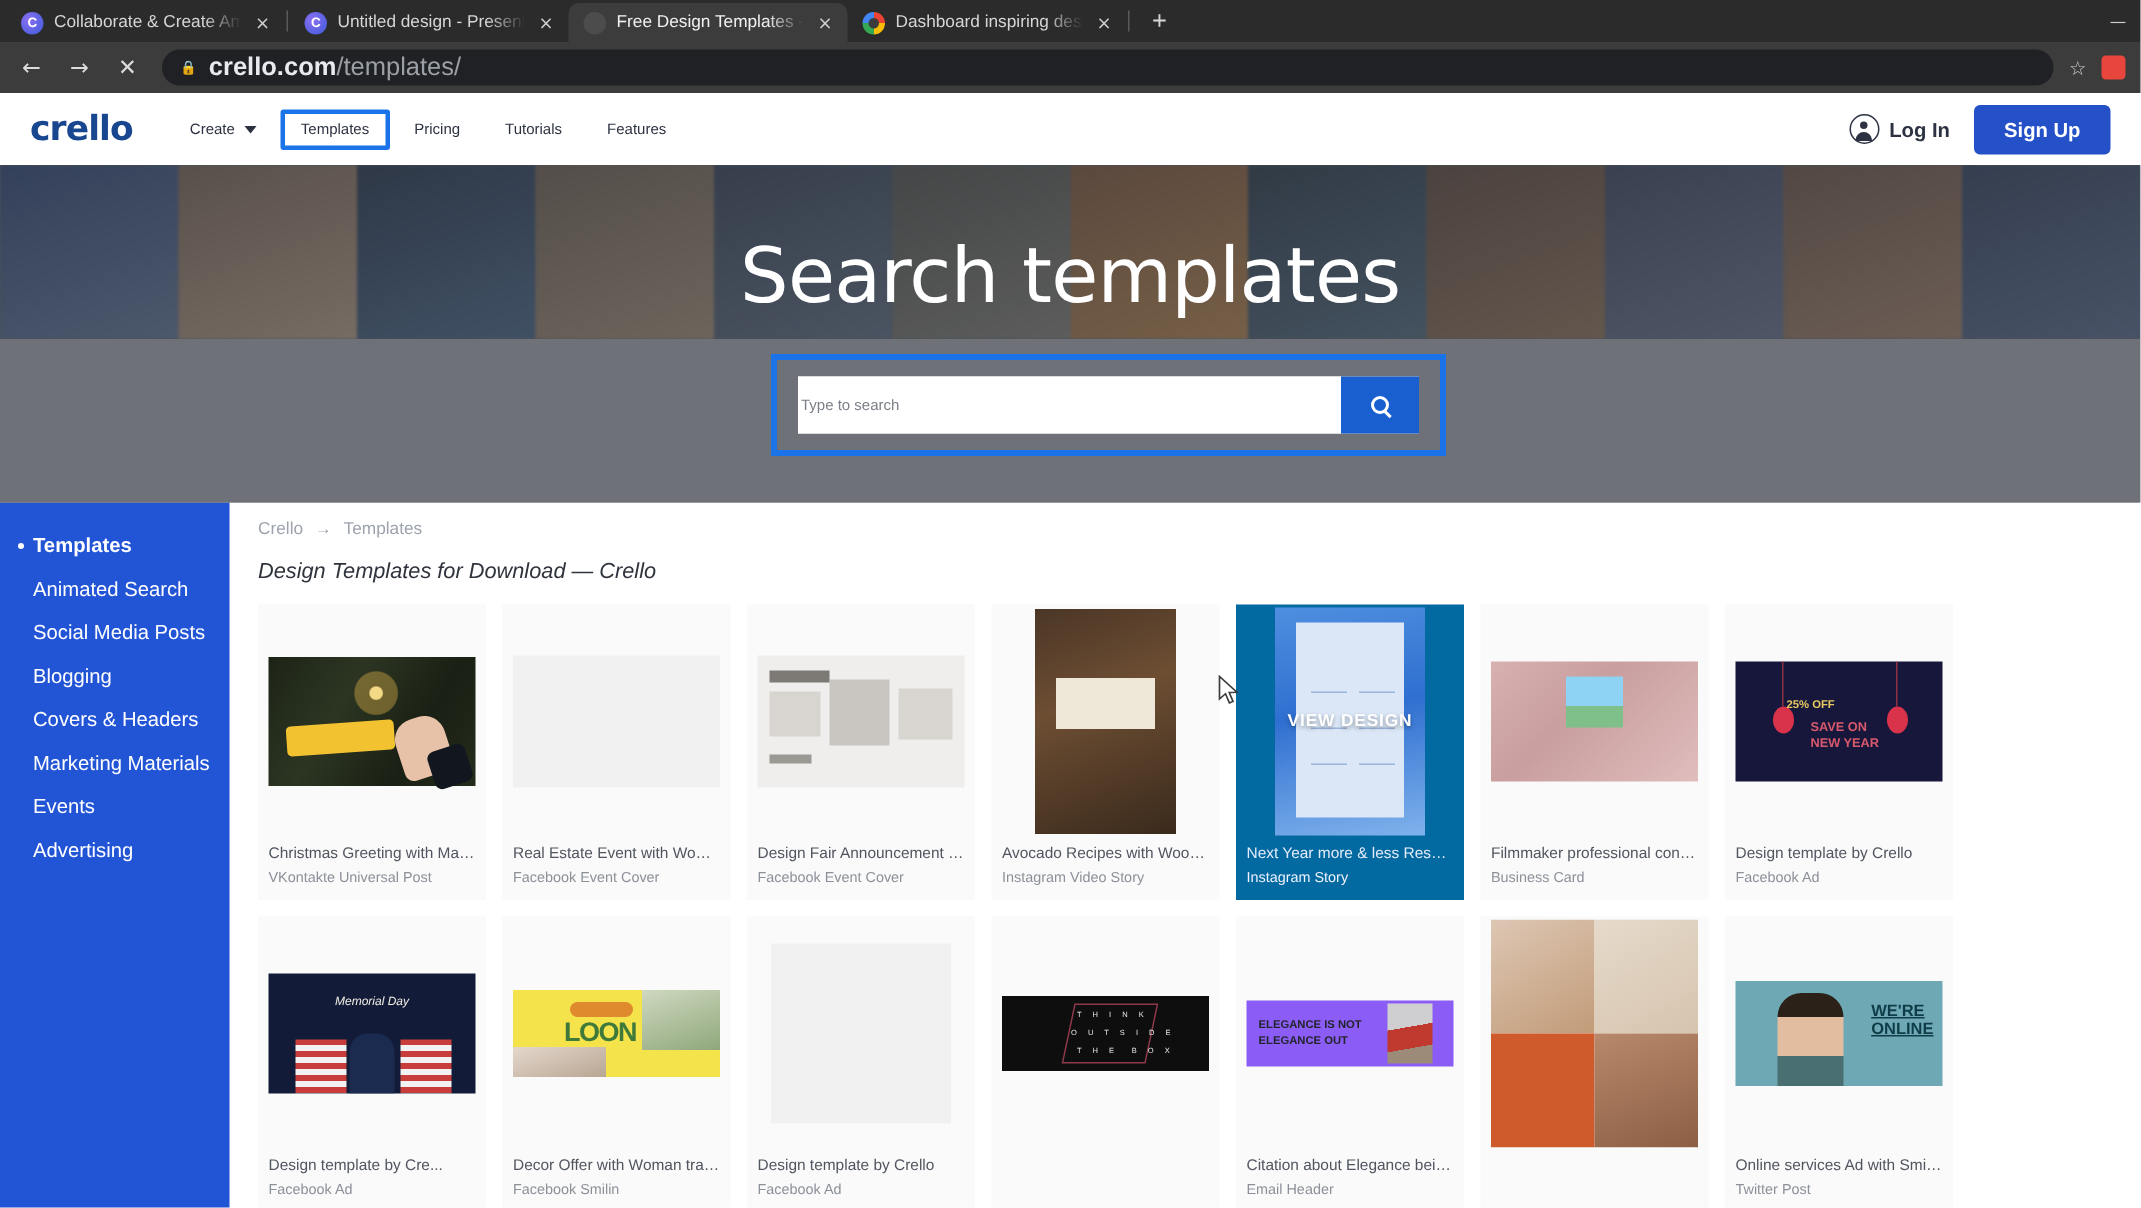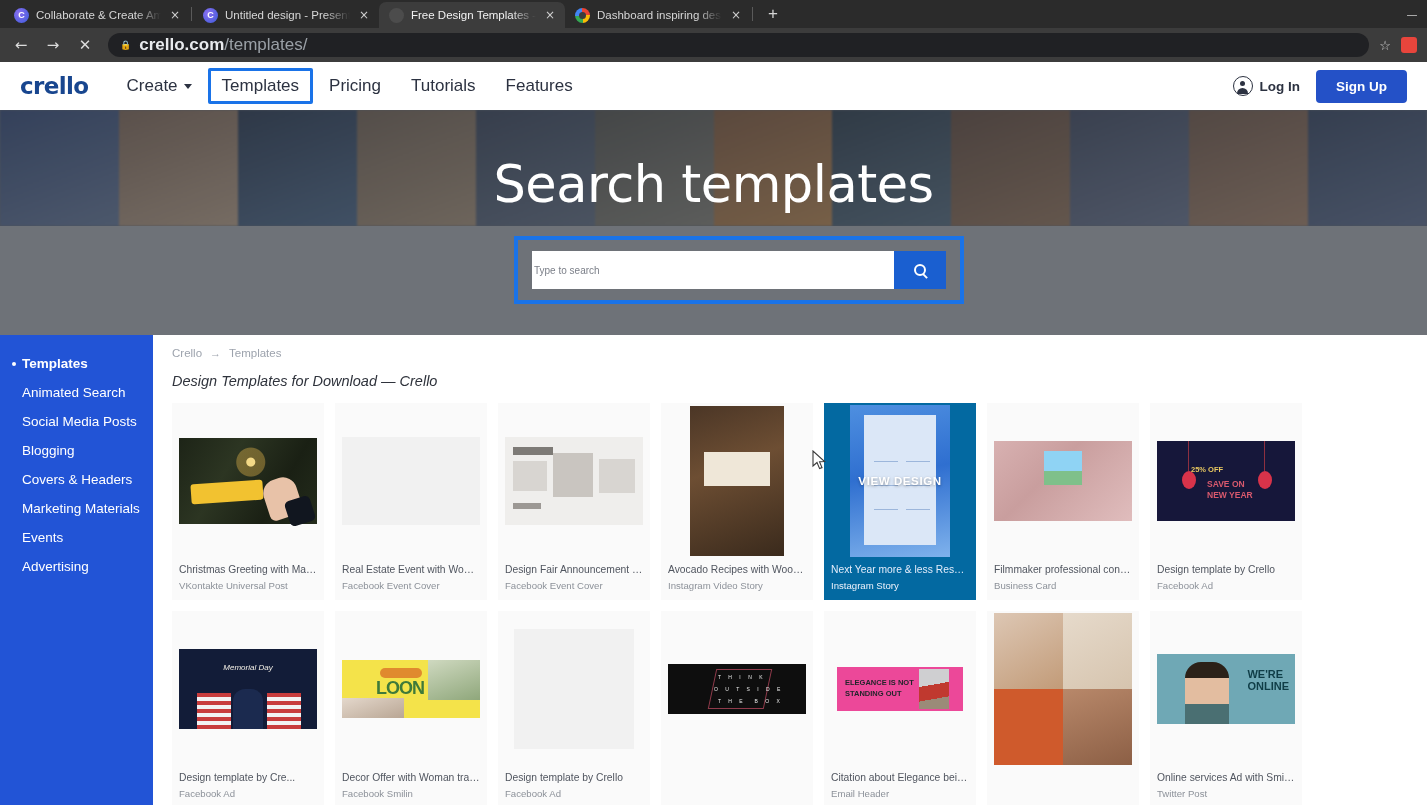--- a/index.html
+++ b/index.html
@@ -103,21 +103,21 @@
     height: 48px; background: #fff; display: flex; align-items: center;
     padding: 0 20px; position: relative; z-index: 5;
   }
   .logo {
     font-size: 23px; font-weight: 700; color: #18468f;
     letter-spacing: -0.6px; margin-right: 24px;
     font-family: "DejaVu Sans", sans-serif;
   }
   .nav { display: flex; align-items: center; gap: 2px; }
   .nav-item {
-    font-size: 17px; color: #2c3241; padding: 8px 14px;
+    font-size: 10px; color: #2c3241; padding: 8px 14px;
     display: flex; align-items: center; gap: 6px; white-space: nowrap;
   }
   .nav-item.highlighted {
     border: 3px solid #1a73e8; padding: 5px 11px; border-radius: 2px;
   }
   .caret {
     width: 0; height: 0; border-left: 4px solid transparent;
     border-right: 4px solid transparent; border-top: 5px solid #2c3241;
   }
   .header-right {
@@ -313,41 +313,41 @@
   .t-decor .pill { position:absolute; left:38px; top:8px; width:42px;
     height:10px; background:#e08a2e; border-radius:6px; }
 
   .t-think { width:138px; height:50px; background:#0e0e0e; position:relative;
     overflow:hidden; }
   .t-think .poly { position:absolute; left:44px; top:5px; width:56px; height:40px;
     border:1px solid #8e3a4a; transform: skewX(-12deg); }
   .t-think .w { position:absolute; color:#e9e9e9; font-size:5px;
     letter-spacing:3px; }
 
-  .t-eleg { width:126px; height:44px; background:#ec4899; position:relative;
+  .t-eleg { width:138px; height:44px; background:#8b5cf6; position:relative;
     overflow:hidden; }
   .t-eleg .tx { position:absolute; left:8px; top:10px; color:#22252b;
     font-size:7.5px; font-weight:800; line-height:11px; }
   .t-eleg .ph { position:absolute; right:14px; top:2px; width:30px; height:40px;
     background: linear-gradient(170deg,#cfcfd1 0 40%, #c0392f 40% 72%, #9b8b78 72% 100%); }
 
   .t-beauty { width:138px; height:152px; position:relative; overflow:hidden;
     display:grid; grid-template-columns:1fr 1fr; grid-template-rows:1fr 1fr; }
   .t-beauty .q1 { background: linear-gradient(150deg,#ddc7b4,#c29b78); }
   .t-beauty .q2 { background: linear-gradient(150deg,#e6dacb,#d6c4ae); }
   .t-beauty .q3 { background:#cf5a2c; }
   .t-beauty .q4 { background: linear-gradient(160deg,#b8886a,#8c5f45); }
 
   .t-online { width:138px; height:70px; background:#6fa8b5; position:relative;
     overflow:hidden; }
   .t-online .face { position:absolute; left:28px; bottom:0; width:44px;
     height:62px; background: linear-gradient(#2b2118 0 26%, #e3bda0 26% 68%, #4a6f72 68% 100%);
     border-radius: 16px 16px 0 0; }
   .t-online .tx { position:absolute; right:6px; top:14px; color:#0f3d47;
-    font-size:11px; font-weight:800; line-height:12px; text-align:left; }
+    font-size:11px; font-weight:800; line-height:12px; text-align:left;text-decoration:underline; }
 
   .cursor-arrow { position: absolute; left: 812px; top: 450px; z-index: 20; }
 </style>
 </head>
 <body>
 
 <div class="browser-chrome">
 
   <div class="tabstrip">
 
@@ -646,21 +646,21 @@
             <span class="w" style="left:50px;top:10px;">T H I N K</span>
             <span class="w" style="left:46px;top:22px;">O U T S I D E</span>
             <span class="w" style="left:50px;top:34px;">T H E&nbsp; B O X</span>
           </div>
         </div>
       </div>
 
       <div class="card">
         <div class="card-thumb">
           <div class="t-eleg">
-            <span class="tx"><span>ELEGANCE IS NOT</span><br><span>STANDING OUT</span></span>
+            <span class="tx"><span>ELEGANCE IS NOT</span><br><span>ELEGANCE OUT</span></span>
             <span class="ph"></span>
           </div>
         </div>
         <div class="card-meta">
           <div class="card-title">Citation about Elegance being...</div>
           <div class="card-sub">Email Header</div>
         </div>
       </div>
 
       <div class="card">

